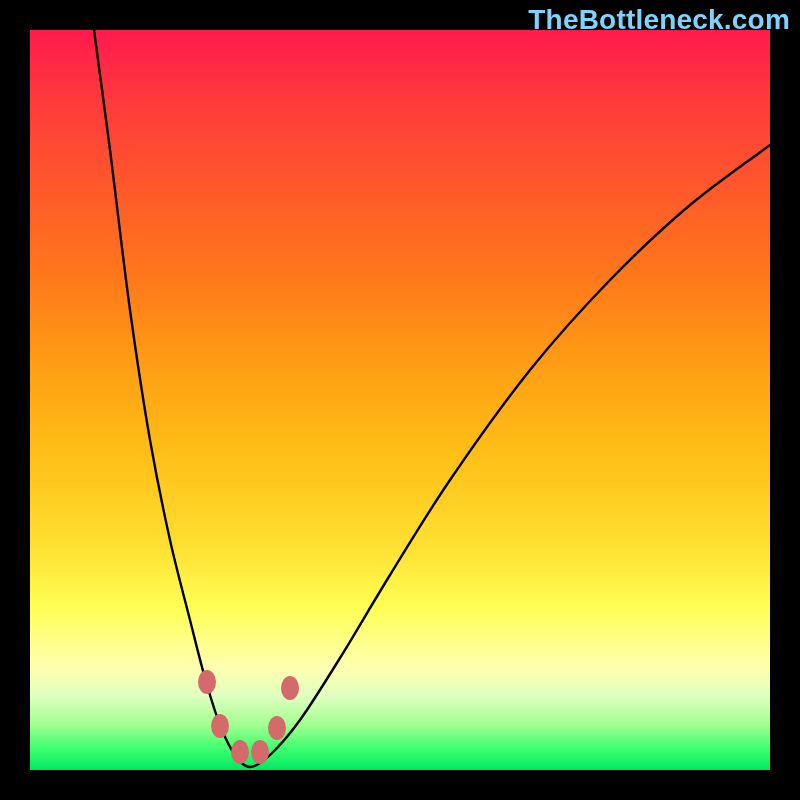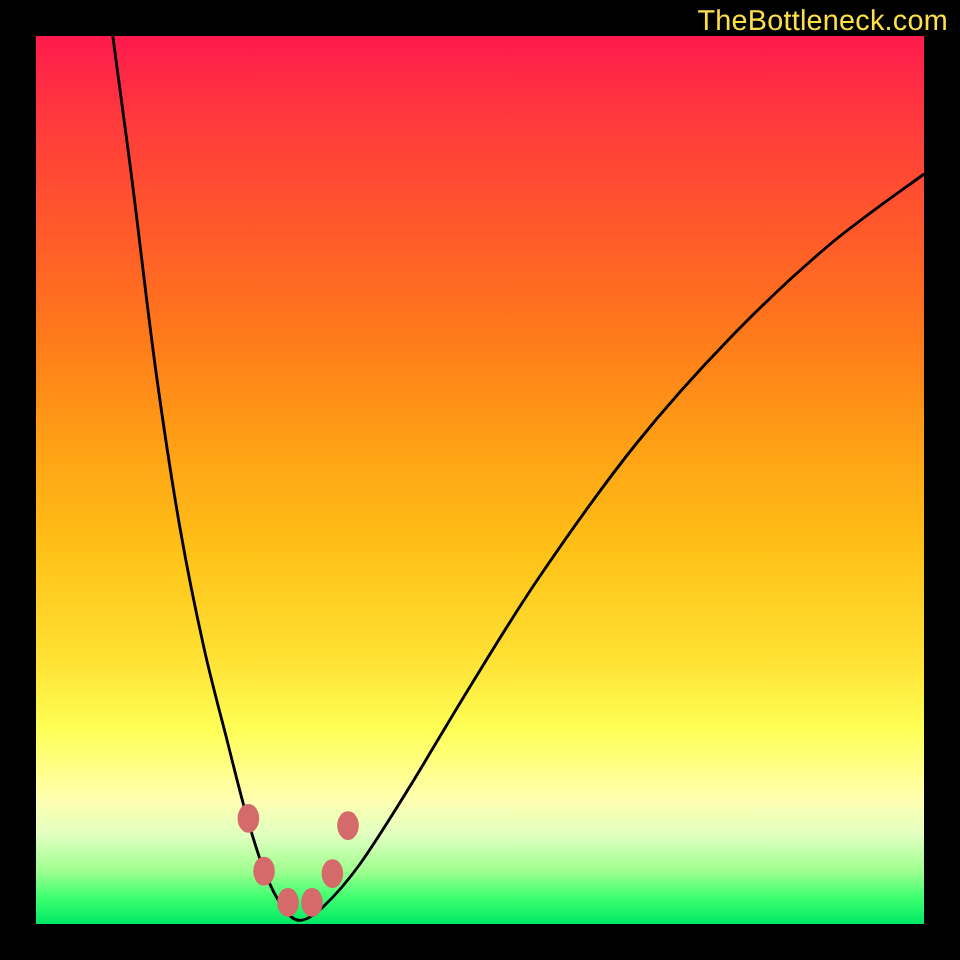--- a/index.html
+++ b/index.html
@@ -37,23 +37,23 @@
       #e0ffc0 90%,
       #a0ff90 94%,
       #40ff70 97%,
       #00e864 100%
     );
   }
   .watermark {
     position: absolute;
     top: 4px;
     right: 10px;
-    color: #fde047;
-    font-size: 24px;
-    font-weight: 400;
+    color: #7dd3fc;
+    font-size: 28px;
+    font-weight: 700;
     letter-spacing: 0.2px;
     user-select: none;
   }
   svg.curve {
     position: absolute;
     left: 0;
     top: 0;
     width: 740px;
     height: 740px;
     overflow: visible;

